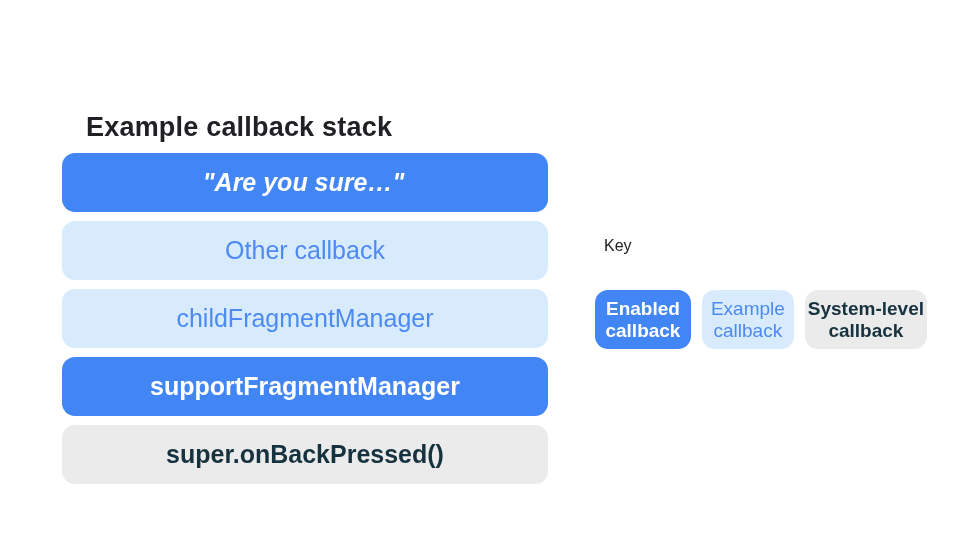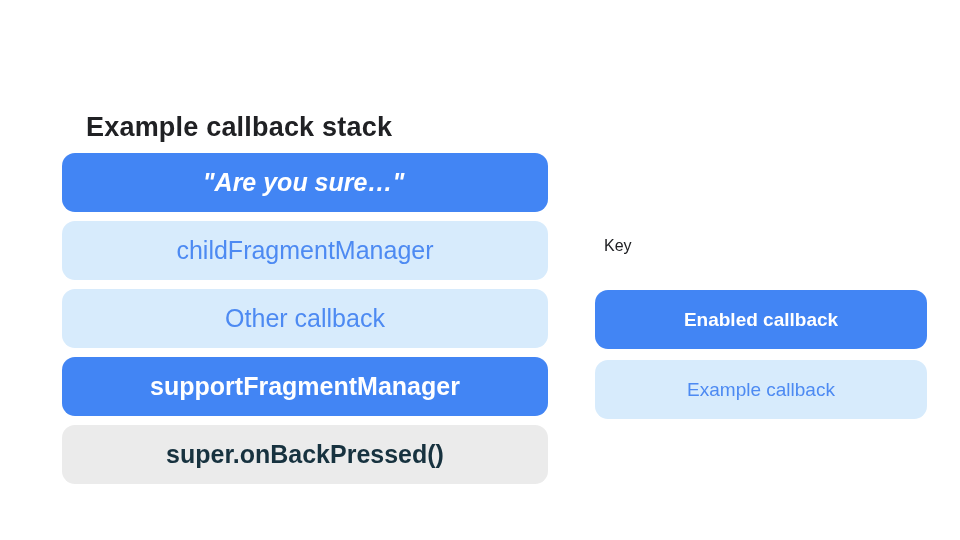--- a/index.html
+++ b/index.html
@@ -72,48 +72,49 @@
     font-size: 16px;
     font-weight: 400;
     color: var(--heading-text, #202124);
   }
   .key-list {
     position: absolute;
     left: 595px;
     top: 290px;
     width: 332px;
     display: flex;
-    flex-direction: column;
+    flex-direction: row;
     gap: 11px;
   }
   .key-list .box { font-size: 19px; }
 </style>
 </head>
 <body>
 
 <div class="slide">
 
   <h1 class="stack-title">Example callback stack</h1>
 
   <div class="stack">
     <div class="box enabled">
         <span class="quoted">"Are you sure…"</span>
       </div>
 
+    <div class="box disabled">Other callback</div>
+
     <div class="box disabled">childFragmentManager</div>
-
-    <div class="box disabled">Other callback</div>
 
     <div class="box enabled">supportFragmentManager</div>
 
     <div class="box system">super.onBackPressed()</div>
   </div>
 
   <h2 class="key-title">Key</h2>
 
   <div class="key-list">
     <div class="box enabled">Enabled callback</div>
 
     <div class="box disabled">Example callback</div>
 
+    <div class="box system">System-level callback</div>
   </div>
 
 </div>
 
 </body></html>

